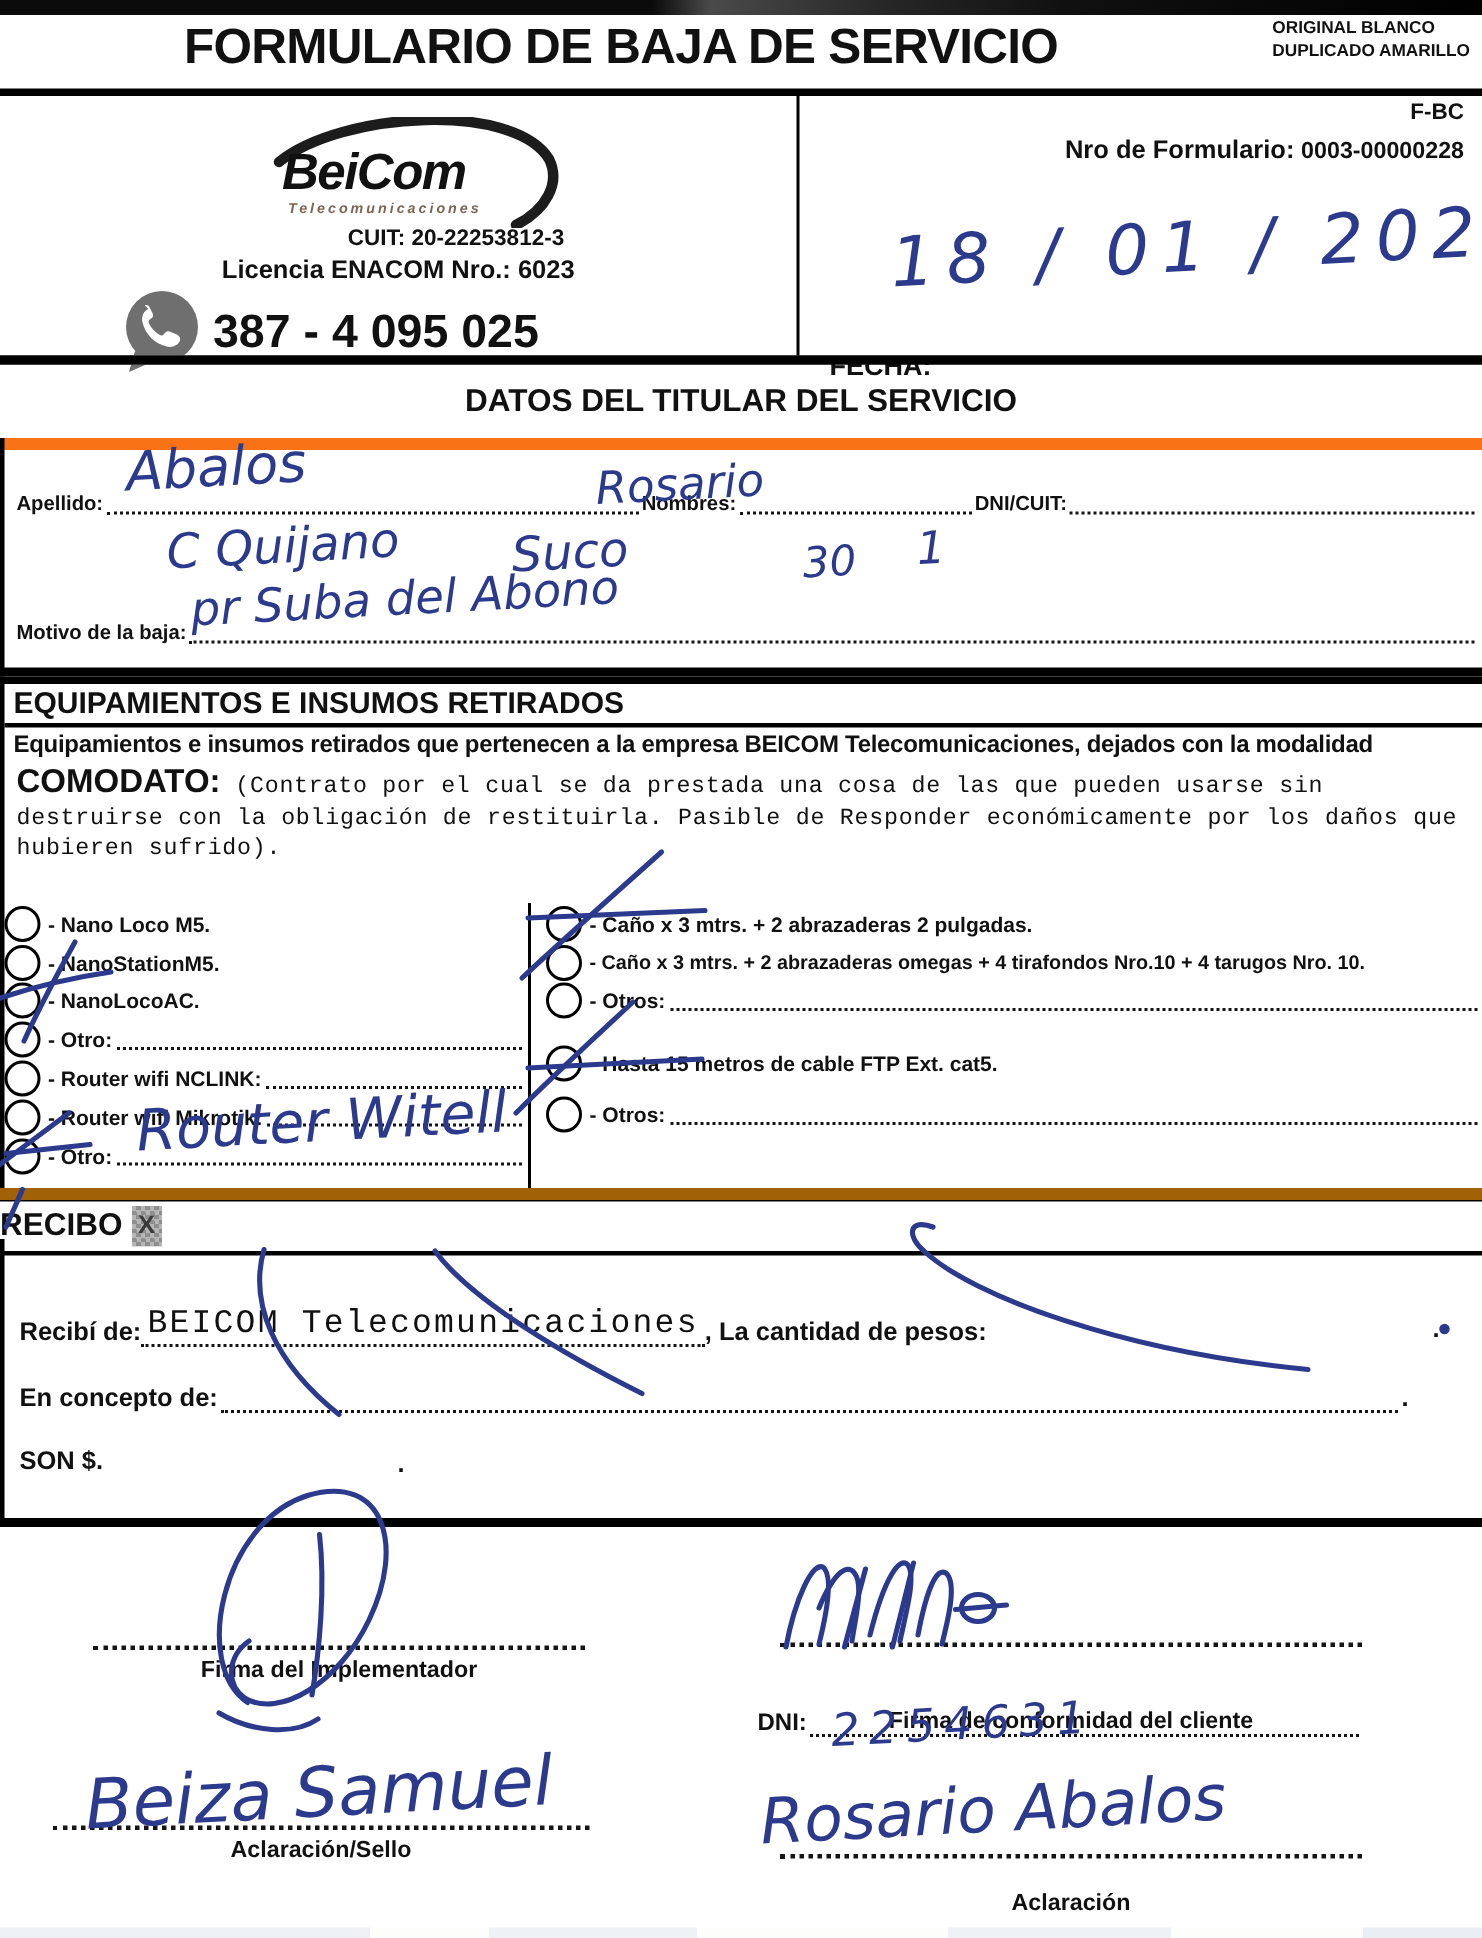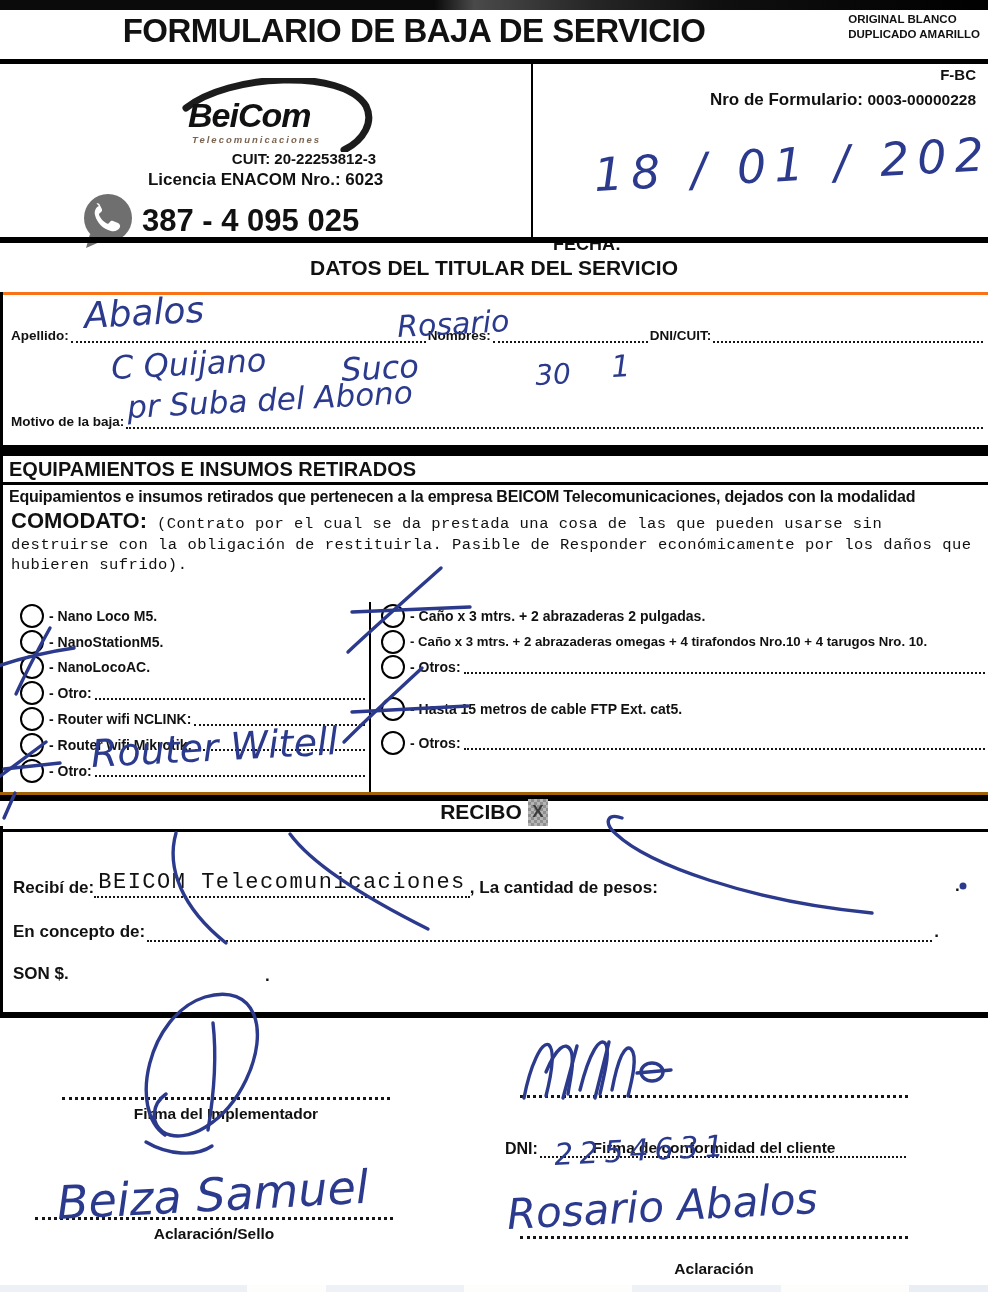--- a/index.html
+++ b/index.html
@@ -27,47 +27,47 @@
   .lic{position:absolute;left:0;width:531px;top:106px;text-align:center;font-weight:bold;font-size:17px;}
   .phone-row{position:absolute;left:80px;top:128px;display:flex;align-items:center;}
   .phone-num{font-size:31px;font-weight:bold;margin-left:6px;}
   .fbc{position:absolute;right:12px;top:2px;font-weight:bold;font-size:15px;}
   .nro{position:absolute;right:12px;top:26px;font-weight:bold;}
   .nro .l{font-size:17px;} .nro .v{font-size:15.5px;}
   .fecha-label{position:absolute;left:553px;top:170px;font-weight:bold;font-size:18px;}
 
   
   .datos-band{position:absolute;top:237px;left:0;width:988px;height:49px;border-top:6px solid #000;
-              border-bottom:3px solid #f97316;display:flex;align-items:center;justify-content:center;
+              border-bottom:8px solid #f97316;display:flex;align-items:center;justify-content:center;
               font-size:21px;font-weight:bold;}
   .datos-box{position:absolute;top:292px;left:0;width:988px;height:153px;
              border-left:3px solid #000;border-right:3px solid #000;border-bottom:6px solid #000;}
   .frow{position:absolute;left:8px;right:6px;display:flex;align-items:flex-end;font-weight:bold;font-size:13.5px;white-space:nowrap;}
   .dots{border-bottom:2.5px dotted #151515;height:13px;margin:0 2px;}
   .grow{flex:1;}
 
   
   .equip-box{position:absolute;top:451px;left:0;width:988px;height:339px;border-top:5px solid #000;
              border-left:3px solid #000;border-right:3px solid #000;border-bottom:6px solid #000;}
   .equip-title{padding:2px 6px 1px;font-size:20px;font-weight:bold;}
   .equip-hr{height:3px;background:#000;}
   .equip-intro{padding:3px 6px 0;font-weight:bold;font-size:16px;white-space:nowrap;letter-spacing:-0.2px;}
   .comodato{padding:0 8px;font-family:"Liberation Mono",monospace;font-size:15.5px;line-height:1.32;letter-spacing:0.5px;}
   .como-lbl{font-family:"Liberation Sans",sans-serif;font-size:22px;font-weight:bold;letter-spacing:0;}
   .check-area{position:absolute;top:146px;bottom:0;left:0;right:0;display:flex;}
-  .ck-col-l{width:345px;border-right:2px solid #000;padding:1px 4px 0 17px;}
+  .ck-col-l{width:345px;border-right:2px solid #000;padding:1px 4px 0 0;}
   .ck-col-r{flex:1;padding:1px 6px 0 10px;}
   .ck-row{display:flex;align-items:center;height:25.8px;font-weight:bold;font-size:14px;white-space:nowrap;}
   .ck-circle{width:20px;height:20px;border:2.6px solid #000;border-radius:50%;flex:none;margin-right:5px;}
   .ck-dots{flex:1;border-bottom:2.5px dotted #151515;height:11px;margin-left:3px;}
   .gap16{margin-top:16px;} .gap8{margin-top:8px;}
 
   
-  .recibo-band{position:absolute;top:792px;left:0;width:988px;height:34px;border-top:3px solid #a16207;
-               border-bottom:3px solid #000;display:flex;align-items:center;justify-content:center;
+  .recibo-band{position:absolute;top:792px;left:0;width:988px;height:34px;border-top:8px solid #a16207;
+               border-bottom:3px solid #000;display:flex;align-items:center;
                font-size:21px;font-weight:bold;}
   .xbox{display:inline-flex;align-items:center;justify-content:center;width:20px;height:27px;margin-left:6px;
         background:repeating-conic-gradient(#8f8f8f 0 25%,#b5b5b5 0 50%) 0 0/6px 6px;color:#3a3a3a;
         font-size:17px;font-weight:bold;}
   .recibo-box{position:absolute;top:826px;left:0;width:988px;height:186px;
               border-left:3px solid #000;border-right:3px solid #000;border-bottom:6px solid #000;}
   .rline1{position:absolute;left:10px;top:44px;display:flex;align-items:flex-end;}
   .rlbl{font-weight:bold;font-size:17px;}
   .rmono{font-family:"Liberation Mono",monospace;font-size:22px;letter-spacing:1.5px;
          border-bottom:2.5px dotted #151515;padding:0 4px 1px;}

